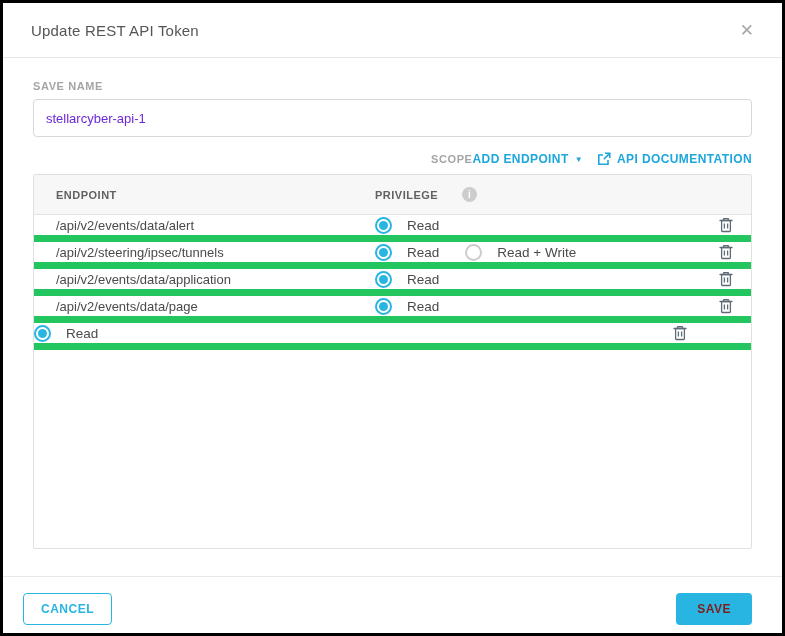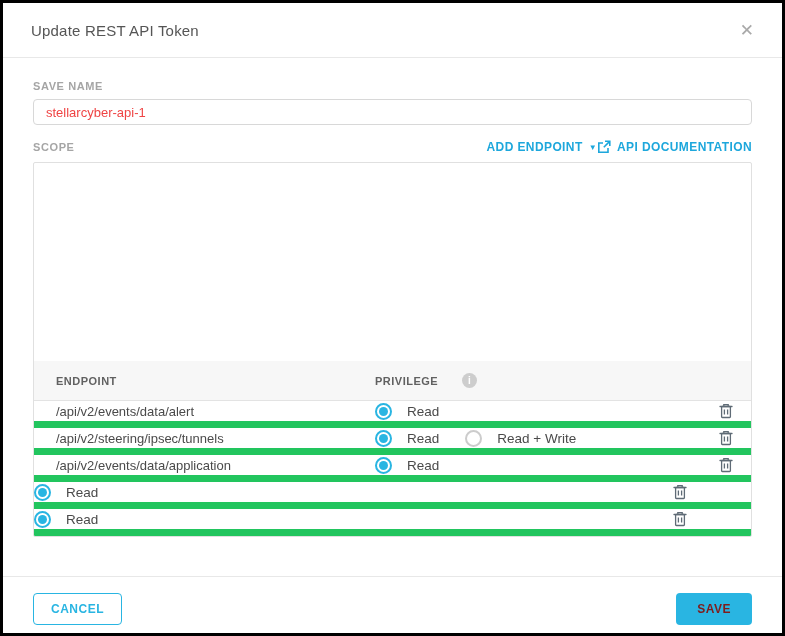--- a/index.html
+++ b/index.html
@@ -28,44 +28,43 @@
     font-size: 17px; color: #a9a9a9; cursor: pointer; line-height: 1;
     background: none; border: none; font-family: inherit; font-weight: 300;
   }
   
   .dlg-body { flex: 1 1 auto; padding: 0 30px; }
   .field-label {
     margin-top: 22px;
     font-size: 11px; font-weight: 700; color: #a5a5a5; letter-spacing: .6px;
   }
   .text-input {
-    margin-top: 7px; width: 100%; height: 26px;
+    margin-top: 7px; width: 100%; height: 38px;
     border: 1px solid #d8d8d8; border-radius: 4px;
-    padding: 0 12px; font-size: 13px; color: #ef4444;
+    padding: 0 12px; font-size: 13px; color: #6d28d9;
     font-family: inherit; outline: none; background: #fff;
   }
   .scope-row {
     margin-top: 15px;
-    display: flex; align-items: center; justify-content: space-between;
-  }
-  .scope-links { display: flex; align-items: center; }
+    display: flex; align-items: center; justify-content: flex-end;
+  }
+  .scope-links { display: flex; align-items: center; gap: 14px; }
   .link-btn {
     display: inline-flex; align-items: center; gap: 6px;
     background: none; border: none; cursor: pointer;
     font-family: inherit; font-size: 12px; font-weight: 700;
     color: var(--link, #1da7dc); letter-spacing: .4px;
   }
   .caret { font-size: 8px; color: var(--link, #1da7dc); }
   
   .scope-table {
     margin-top: 8px; height: 375px;
     border: 1px solid #e0e0e0; border-radius: 2px;
     display: flex; flex-direction: column; overflow: hidden;
     background: #fff;
-    justify-content: flex-end;
   }
   .thead {
     flex: 0 0 40px;
     background: #f7f7f7; border-bottom: 1px solid #e3e3e3;
     display: grid; grid-template-columns: 341px 1fr 46px;
     align-items: center;
   }
   .th {
     font-size: 11px; font-weight: 700; color: #616161; letter-spacing: .5px;
   }
@@ -97,21 +96,21 @@
     content: ""; width: 9px; height: 9px; border-radius: 50%;
     background: var(--accent, #29b5e2);
   }
   .radio-label { font-size: 13.5px; color: #4a4a4a; }
   .cell-del { display: flex; justify-content: flex-end; padding-right: 16px; }
   .trash-btn { background: none; border: none; cursor: pointer; line-height: 0; padding: 2px; }
   
   .dlg-footer {
     flex: 0 0 auto;
     border-top: 1px solid #e8e8e8;
-    padding: 16px 30px 8px 30px;
+    padding: 16px 30px 8px 20px;
     display: flex; align-items: center; justify-content: space-between;
   }
   .btn {
     height: 32px; border-radius: 4px; cursor: pointer;
     font-family: inherit; font-size: 12px; font-weight: 700; letter-spacing: .5px;
   }
   .btn-cancel {
     background: #fff; color: var(--accent, #29b5e2);
     border: 1px solid var(--accent, #29b5e2);
     padding: 0 17px;
@@ -232,20 +231,21 @@
             <path d="M4.8 3.2V1.6h4.4v1.6"></path>
             <rect x="2.6" y="3.5" width="8.8" height="11" rx="0.8"></rect>
             <path d="M5.4 6.5v5M8.6 6.5v5"></path>
           </svg>
         </span>
       </button>
     </div>
   </div>
 
   <div class="trow">
+    <div class="cell-endpoint">/api/v2/events/data/page</div>
     <div class="cell-priv">
               <label class="radio-option">
                 <span class="radio selected"></span>
                 <span class="radio-label">Read</span>
               </label>
             </div>
     <div class="cell-del">
       <button class="trash-btn">
         <span style="line-height:0">
           <svg width="14" height="16" viewBox="0 0 14 16" fill="none" stroke="#5f6b76" stroke-width="1.3">

